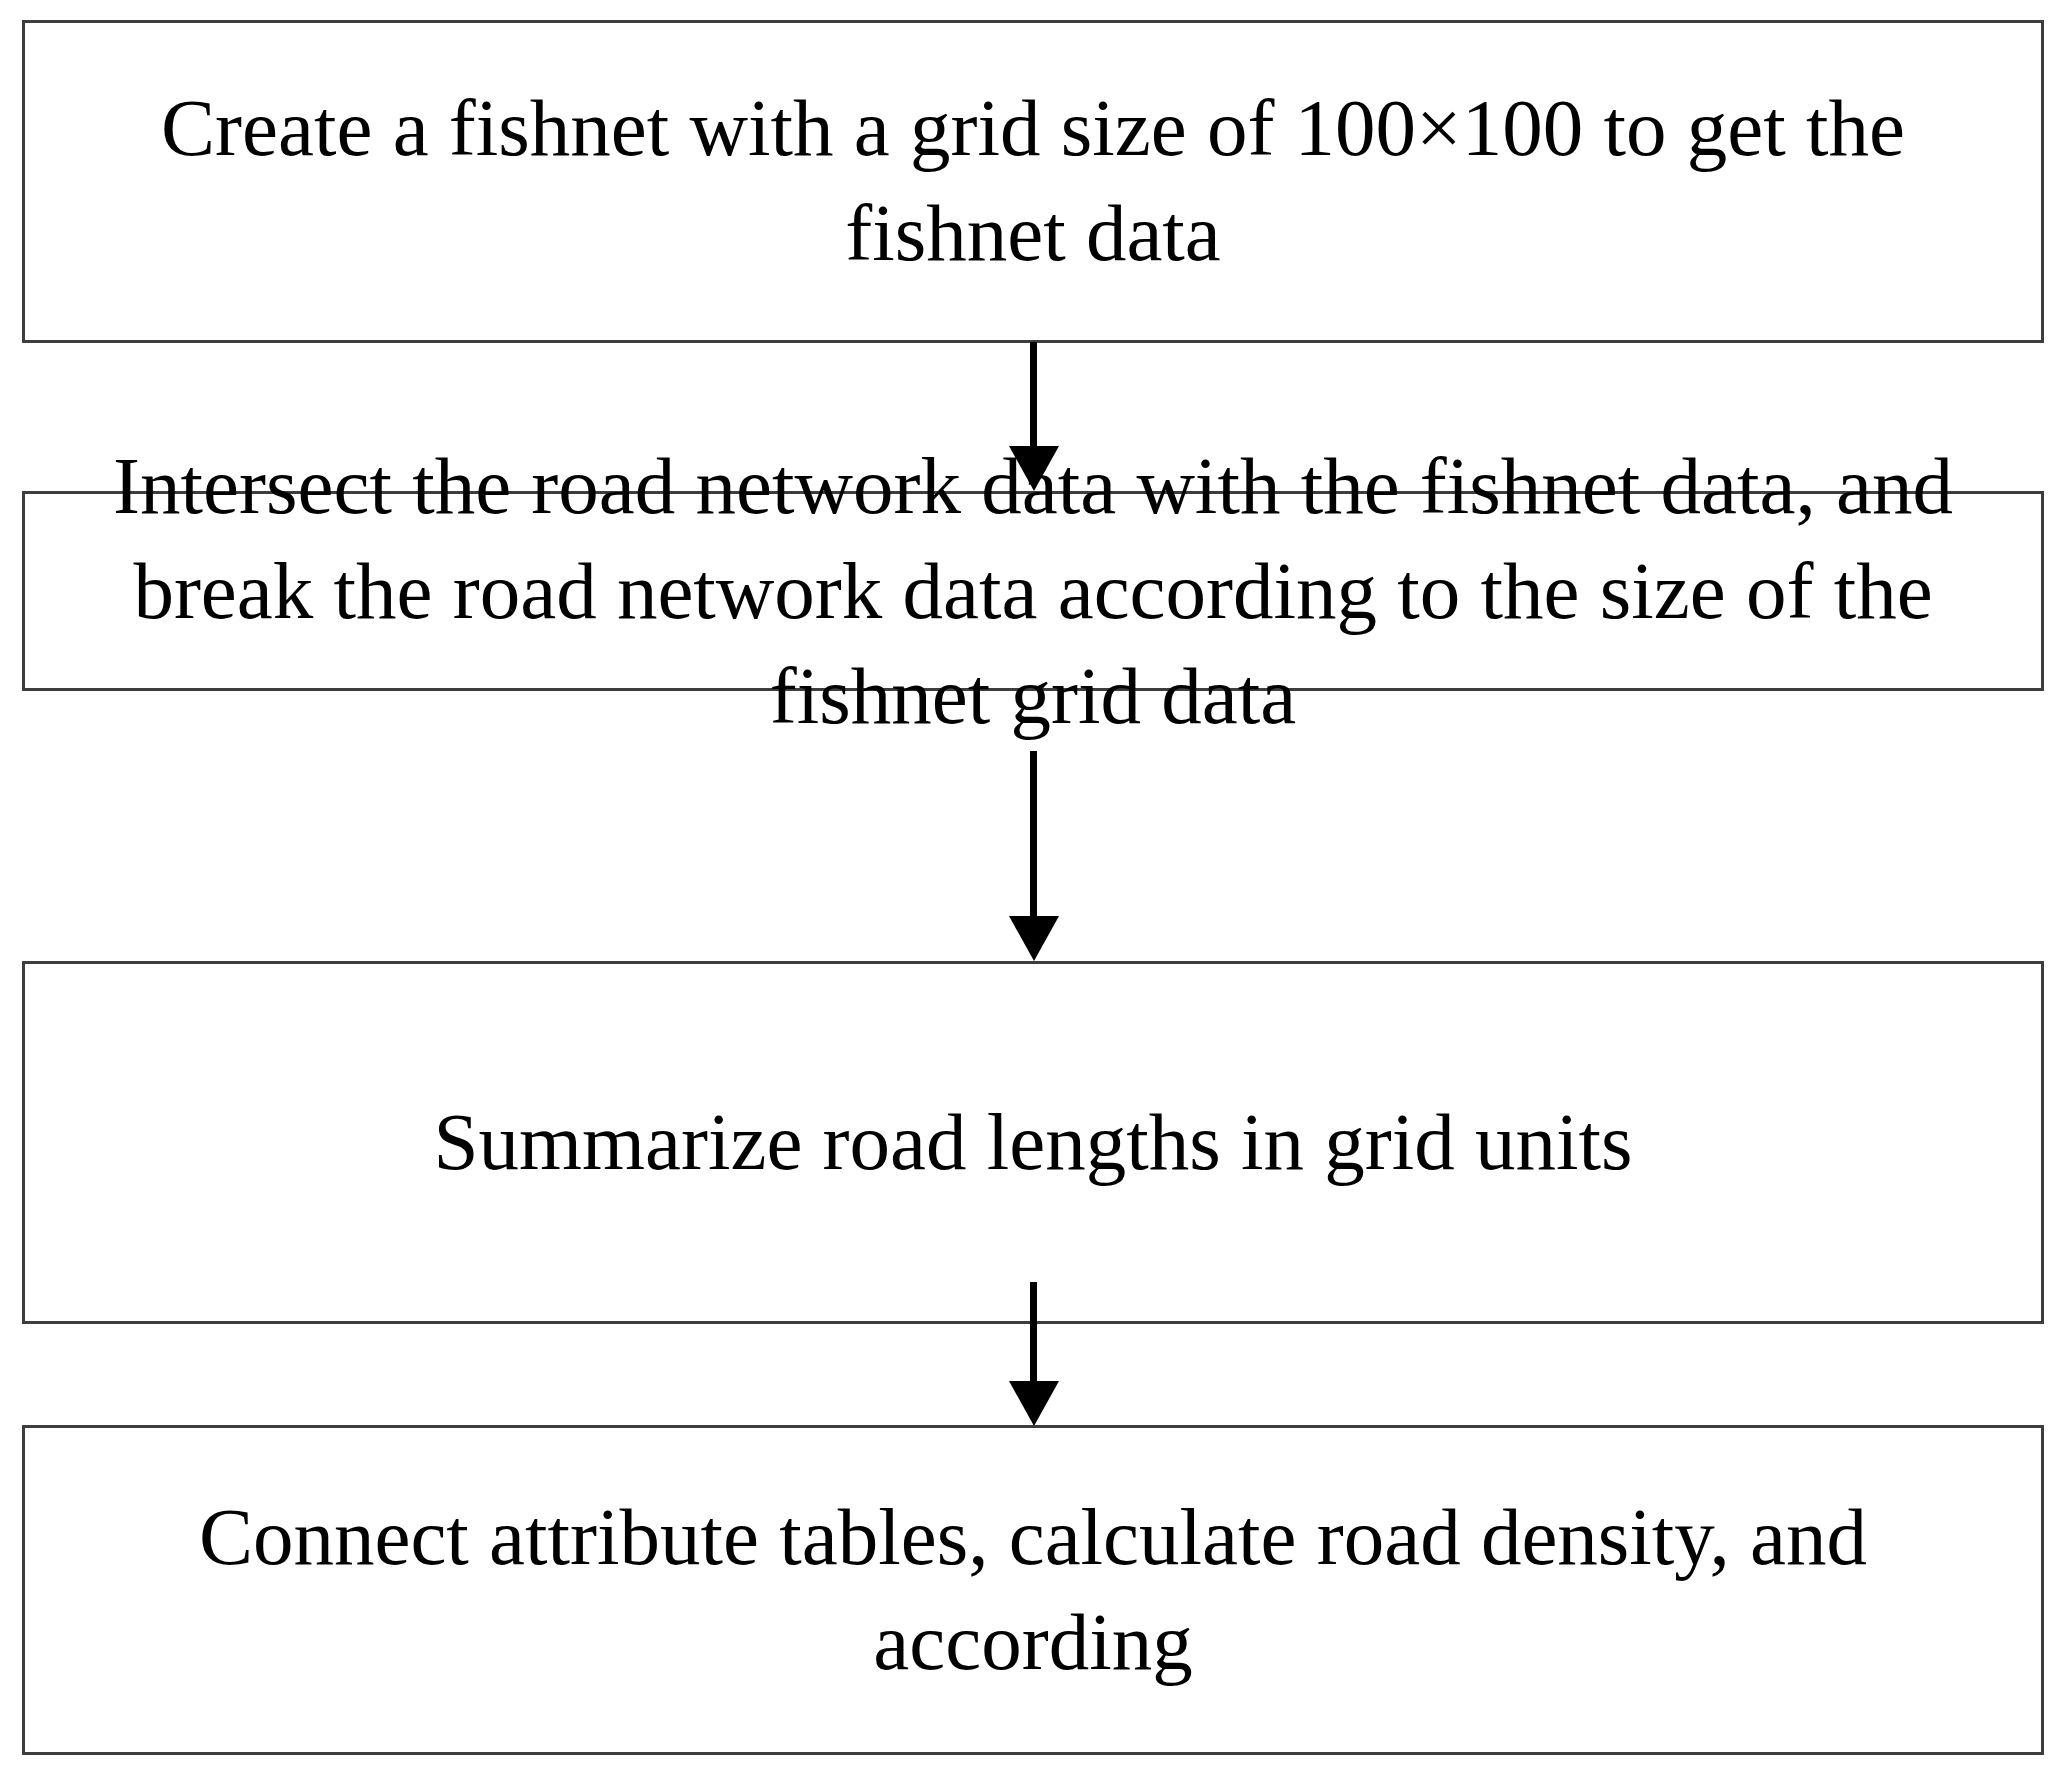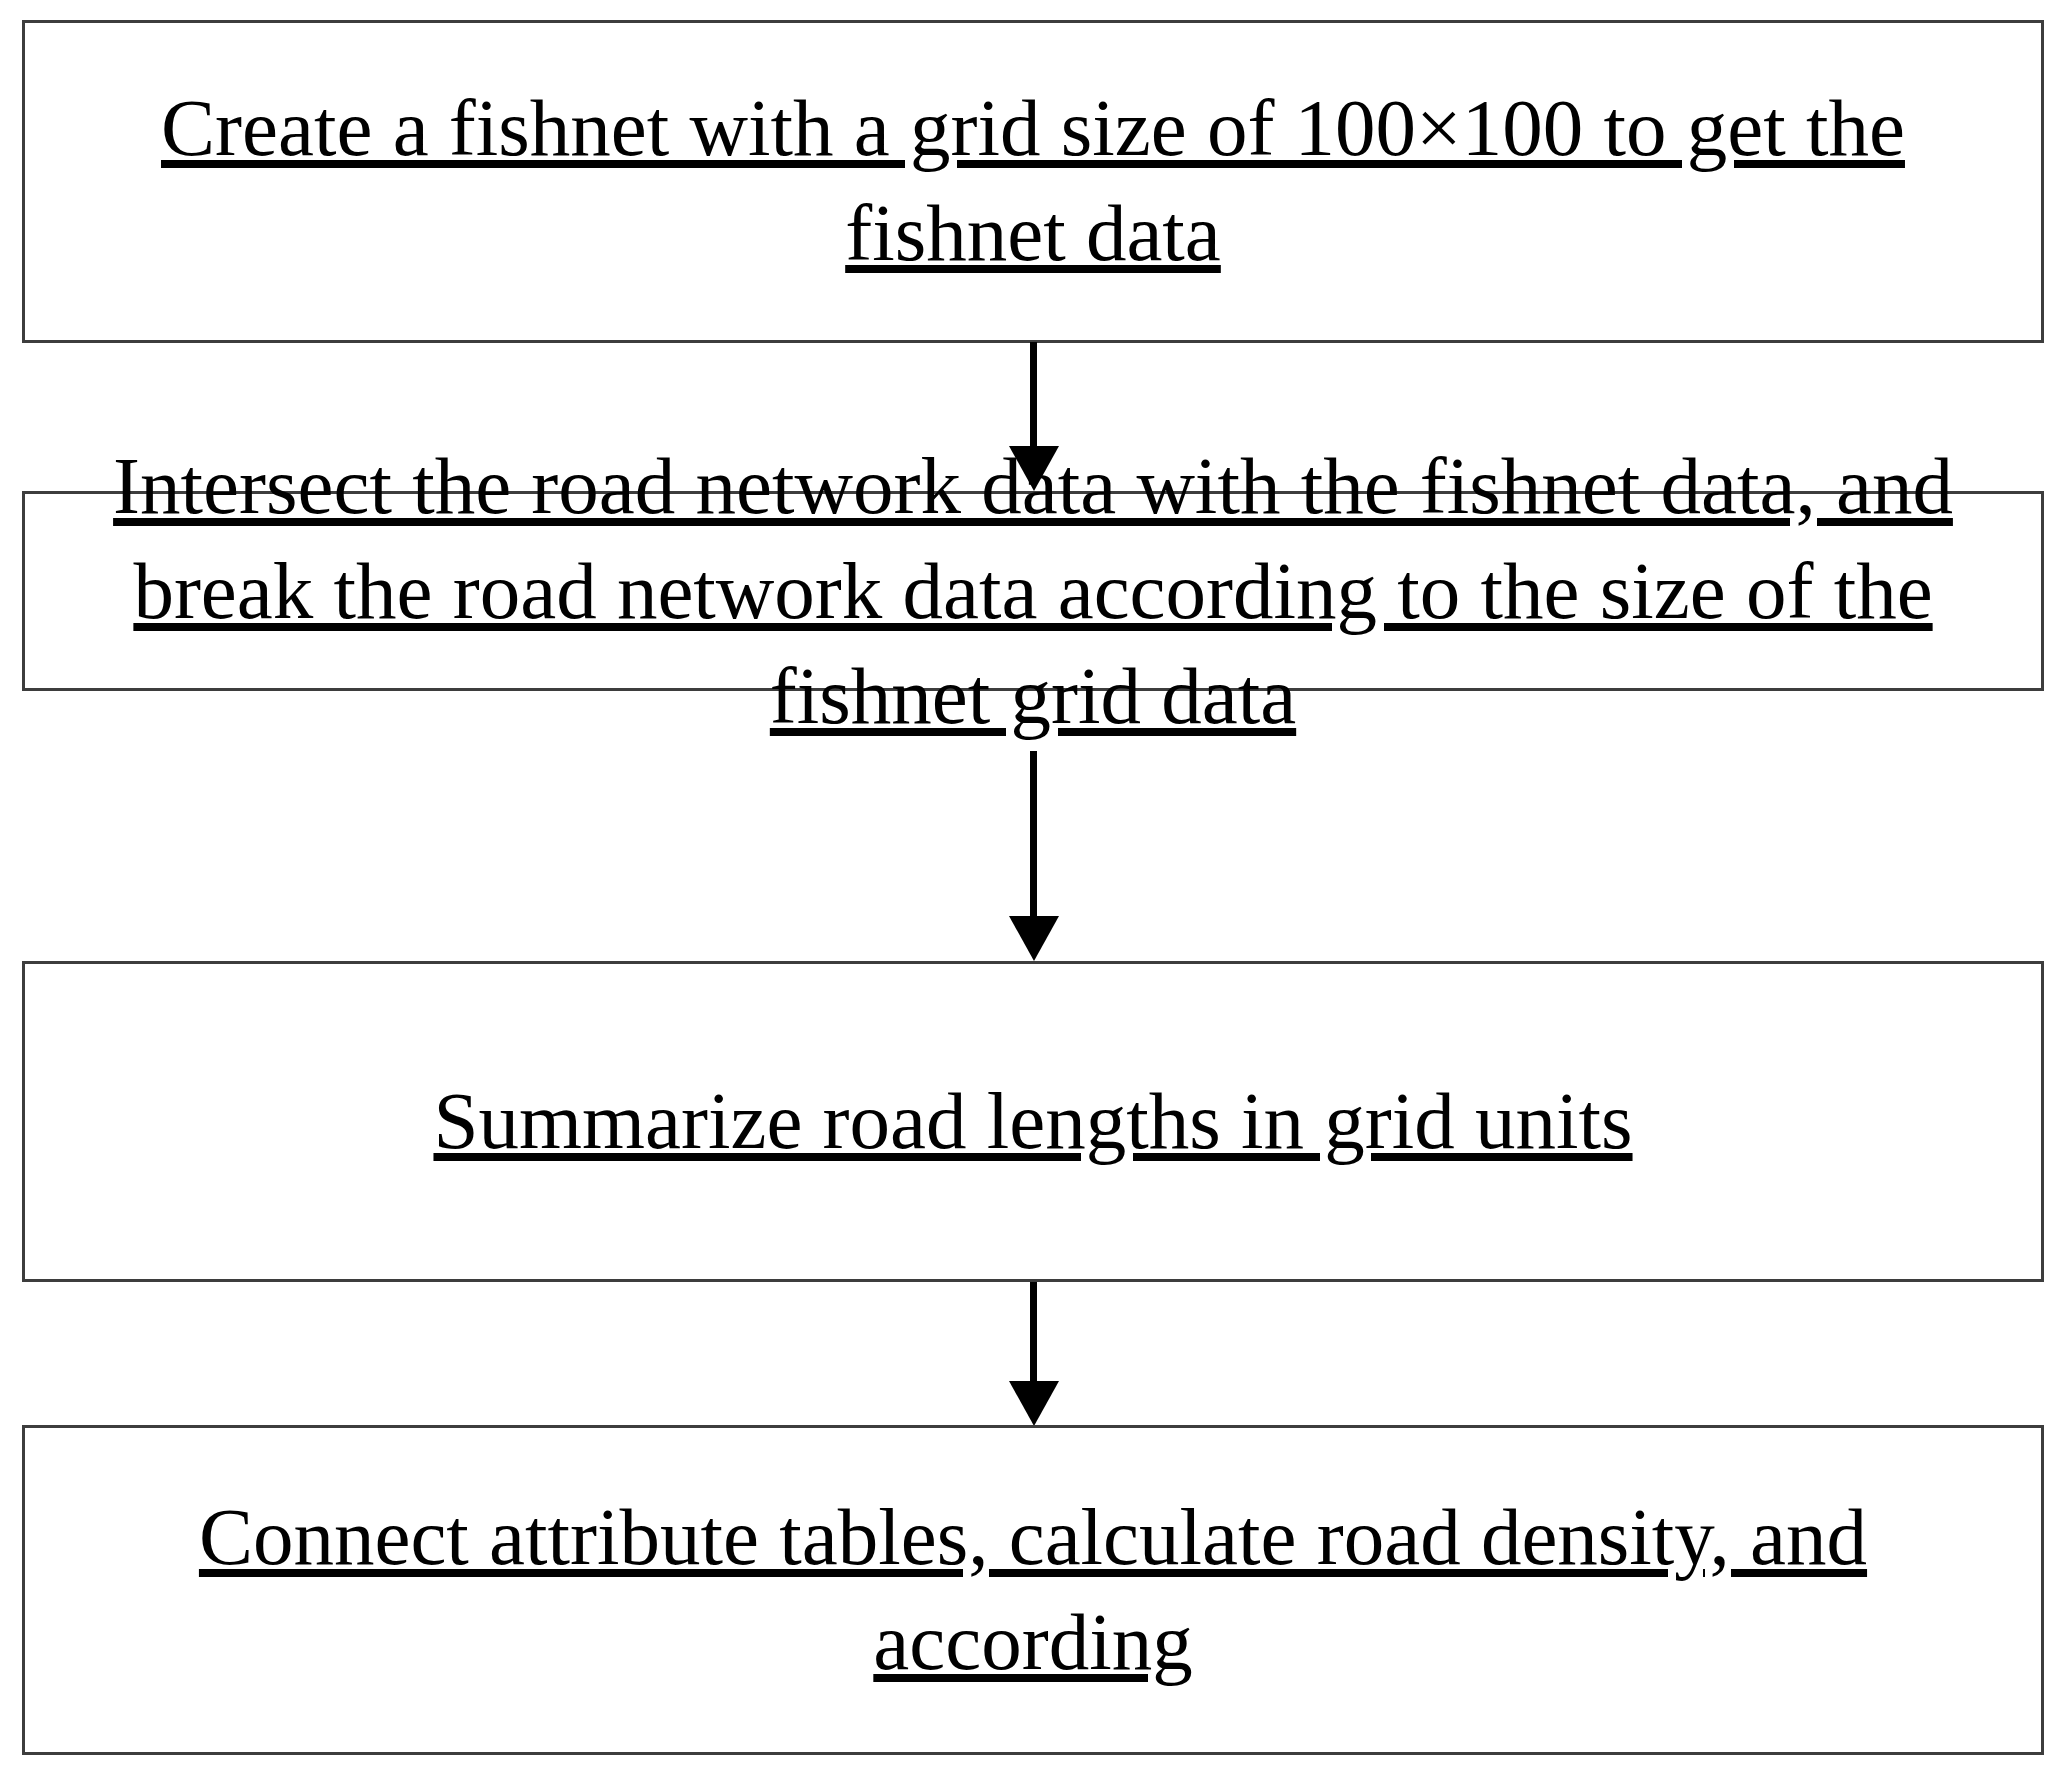--- a/index.html
+++ b/index.html
@@ -28,26 +28,25 @@
   }
   .flow-box-text {
     font-size: 81px;
     line-height: 105px;
     color: #000000;
     text-align: center;
     width: 100%;
     padding: 0 22px;
     box-sizing: border-box;
     white-space: pre-line;
-    text-decoration: underline;
   }
   
   #box-1 { top: 19.7px;   height: 323px; }
   #box-2 { top: 491px;  height: 200px; }
-  #box-3 { top: 961px; height: 321px; }
+  #box-3 { top: 961px; height: 363px; }
   #box-4 { top: 1425px; height: 330px; }
 
   
   .connector {
     position: absolute;
     left: 1008px;
     width: 51px;
   }
   .connector .shaft {
     position: absolute;

